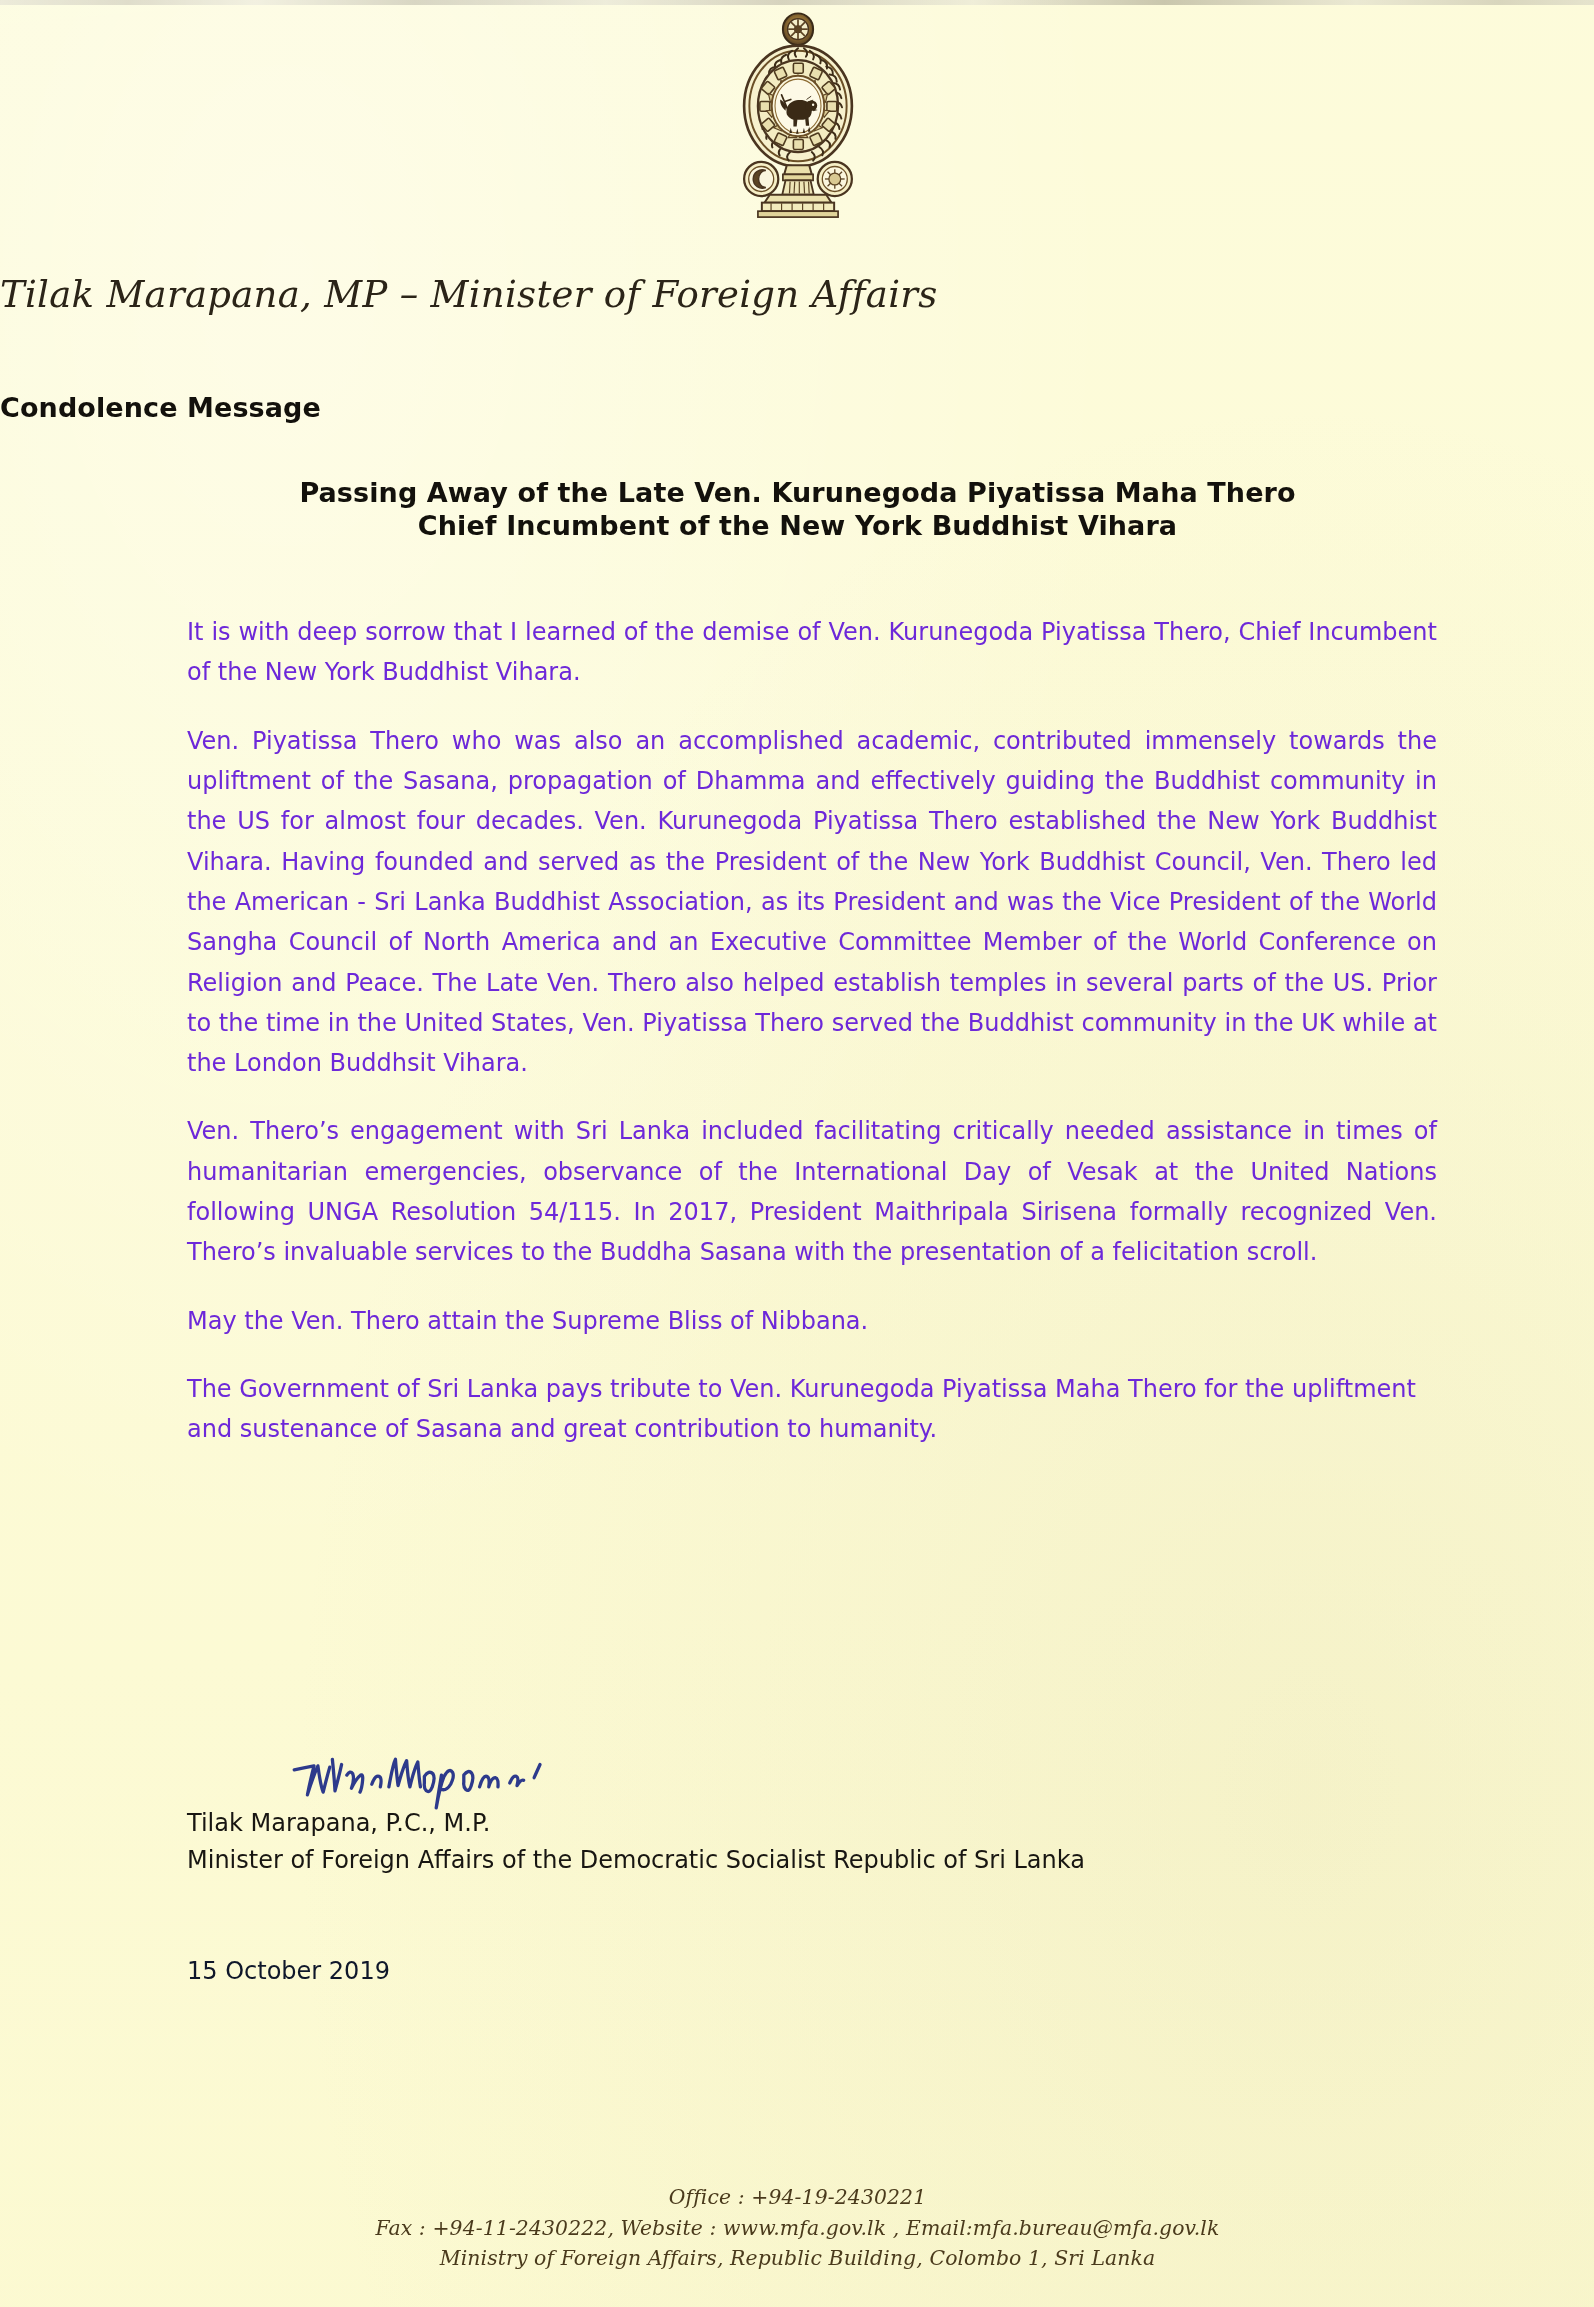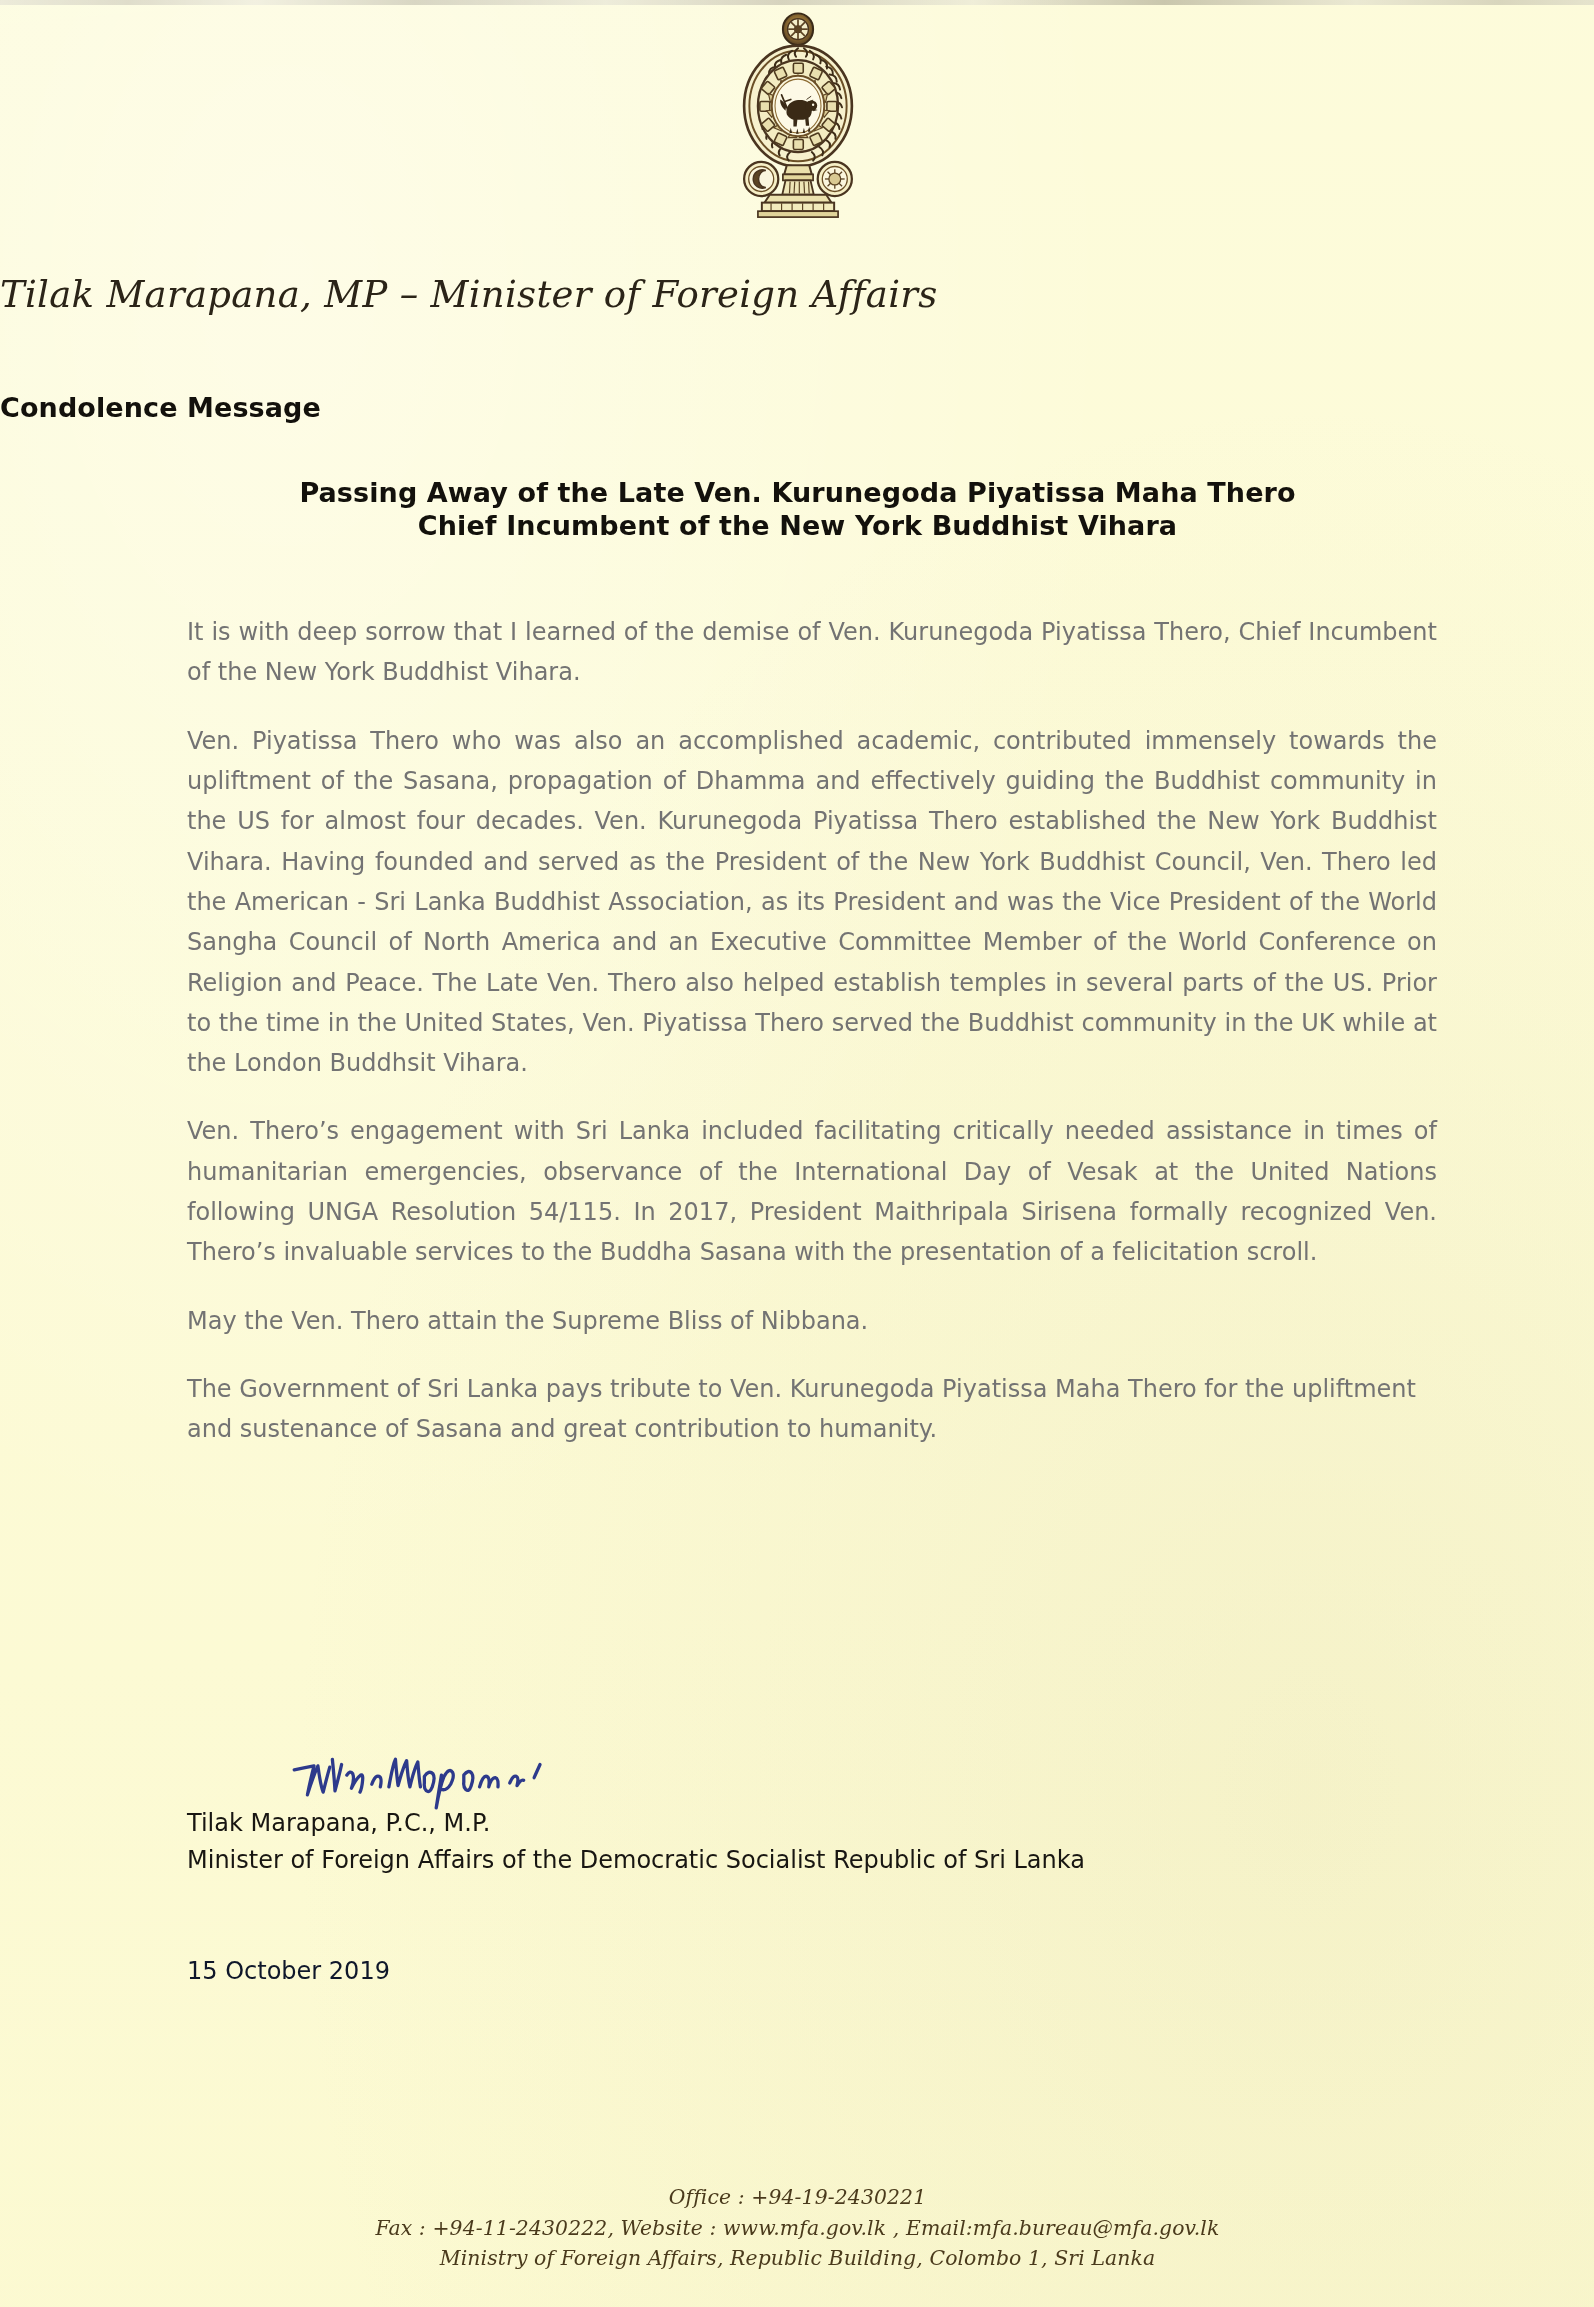--- a/index.html
+++ b/index.html
@@ -90,21 +90,21 @@
 
   
   .body-block {
     position: absolute;
     top: 612px;
     left: 187px;
     width: 1250px;
     font-family: "DejaVu Sans", sans-serif;
     font-size: 24px;
     line-height: 1.68;
-    color: #737373;
+    color: #6d28d9;
   }
   .body-block p {
     margin: 0 0 28px 0;
     text-align: justify;
     text-justify: inter-word;
   }
   .body-block p:last-child { margin-bottom: 0; }
   .body-block p.no-justify { text-align: left; }
 
   

